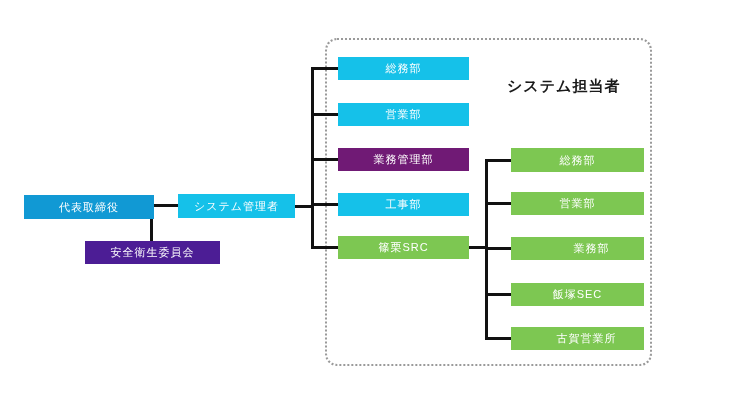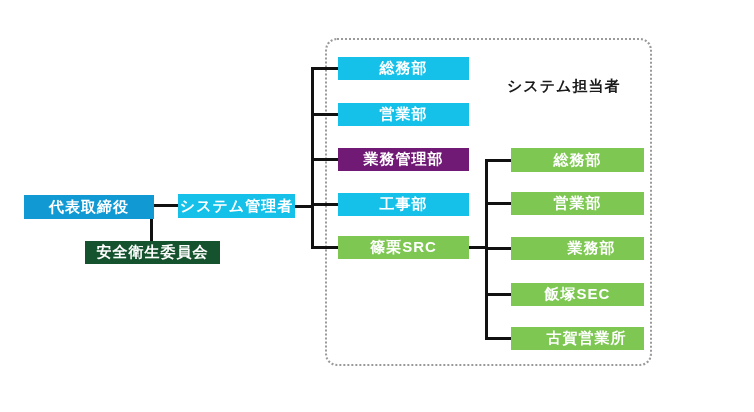--- a/index.html
+++ b/index.html
@@ -28,22 +28,22 @@
     letter-spacing:1px;
     white-space:nowrap;
   }
   .node{
     position:absolute;
     box-sizing:border-box;
     display:flex;
     align-items:center;
     justify-content:center;
     color:#ffffff;
-    font-size:15px;
-    font-weight:bold;
+    font-size:11px;
+    font-weight:normal;
     letter-spacing:1px;
     white-space:nowrap;
   }
   .line{
     position:absolute;
     background:#111111;
   }
 </style>
 </head>
 <body>
@@ -63,21 +63,21 @@
       <div class="line" style="left: 469px; top: 246px; width: 18px; height: 3px; background: rgb(17, 17, 17);"></div>
       <div class="line" style="left: 485px; top: 159px; width: 3px; height: 181px; background: rgb(17, 17, 17);"></div>
       <div class="line" style="left: 485px; top: 159px; width: 26px; height: 3px; background: rgb(17, 17, 17);"></div>
       <div class="line" style="left: 485px; top: 202px; width: 26px; height: 3px; background: rgb(17, 17, 17);"></div>
       <div class="line" style="left: 485px; top: 247px; width: 26px; height: 3px; background: rgb(17, 17, 17);"></div>
       <div class="line" style="left: 485px; top: 293px; width: 26px; height: 3px; background: rgb(17, 17, 17);"></div>
       <div class="line" style="left: 485px; top: 337px; width: 26px; height: 3px; background: rgb(17, 17, 17);"></div>
     </div>
   <div id="nodes-layer">
       <div class="node" style="left: 0px; top: 195px; width: 130px; height: 24px; background: rgb(17, 153, 212); color: rgb(255, 255, 255); margin-left: 24px;">代表取締役</div>
-      <div class="node" style="left: 85px; top: 241px; width: 135px; height: 23px; background: #14532d; color: rgb(255, 255, 255);">安全衛生委員会</div>
+      <div class="node" style="left: 85px; top: 241px; width: 135px; height: 23px; background: #4c1d95; color: rgb(255, 255, 255);">安全衛生委員会</div>
       <div class="node" style="left: 178px; top: 194px; width: 117px; height: 24px; background: rgb(21, 193, 233); color: rgb(255, 255, 255);">システム管理者</div>
       <div class="node" style="left: 338px; top: 57px; width: 131px; height: 23px; background: rgb(21, 193, 233); color: rgb(255, 255, 255);">総務部</div>
       <div class="node" style="left: 338px; top: 103px; width: 131px; height: 23px; background: rgb(21, 193, 233); color: rgb(255, 255, 255);">営業部</div>
       <div class="node" style="left: 338px; top: 148px; width: 131px; height: 23px; background: #701a75; color: rgb(255, 255, 255);">業務管理部</div>
       <div class="node" style="left: 338px; top: 193px; width: 131px; height: 23px; background: rgb(21, 193, 233); color: rgb(255, 255, 255);">工事部</div>
       <div class="node" style="left: 338px; top: 236px; width: 131px; height: 23px; background: rgb(125, 199, 82); color: rgb(255, 255, 255);">篠栗SRC</div>
       <div class="node" style="left: 511px; top: 148px; width: 133px; height: 24px; background: rgb(125, 199, 82); color: rgb(255, 255, 255);">総務部</div>
       <div class="node" style="left: 511px; top: 192px; width: 133px; height: 23px; background: rgb(125, 199, 82); color: rgb(255, 255, 255);">営業部</div>
       <div class="node" style="left: 511px; top: 237px; width: 133px; height: 23px; background: rgb(125, 199, 82); color: rgb(255, 255, 255); padding-left: 28px;">業務部</div>
       <div class="node" style="left: 511px; top: 283px; width: 133px; height: 23px; background: rgb(125, 199, 82); color: rgb(255, 255, 255);">飯塚SEC</div>

